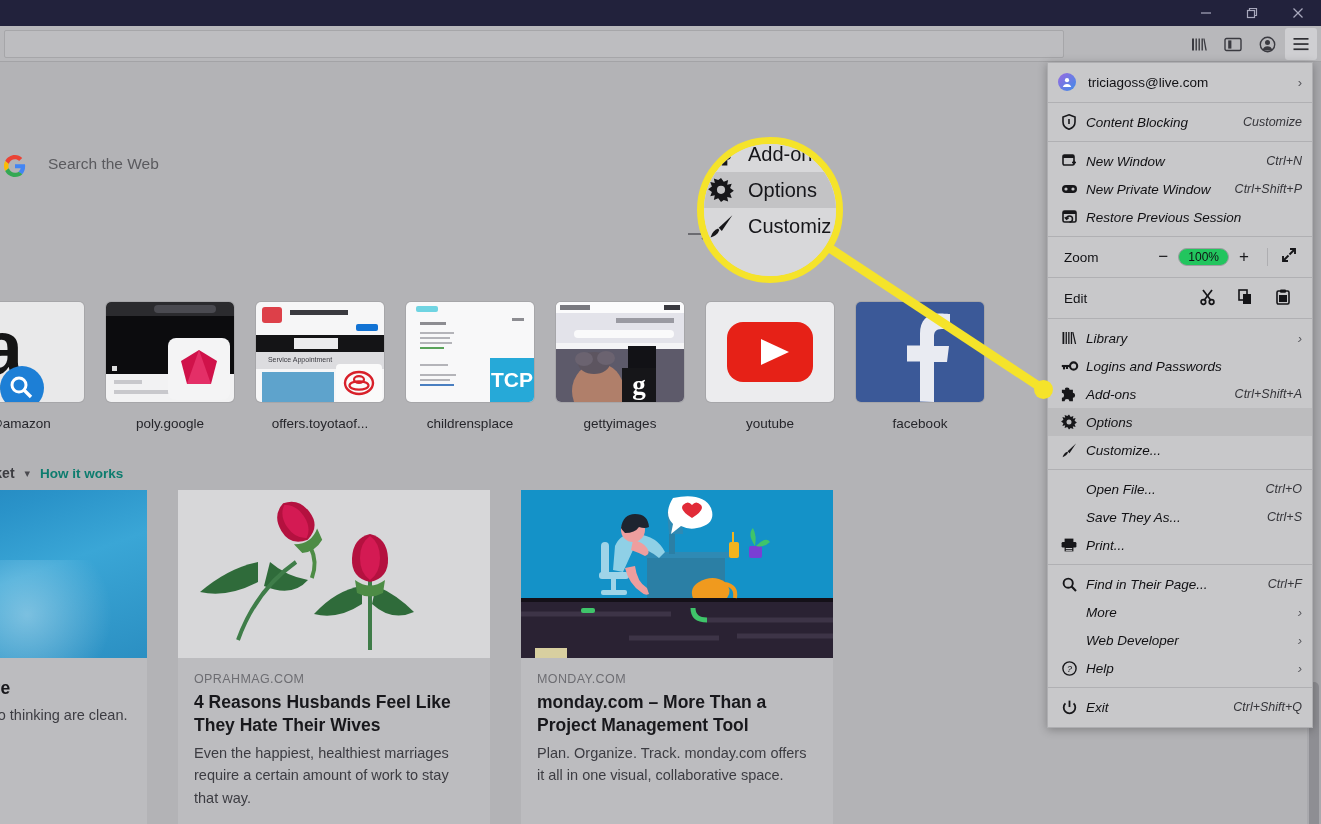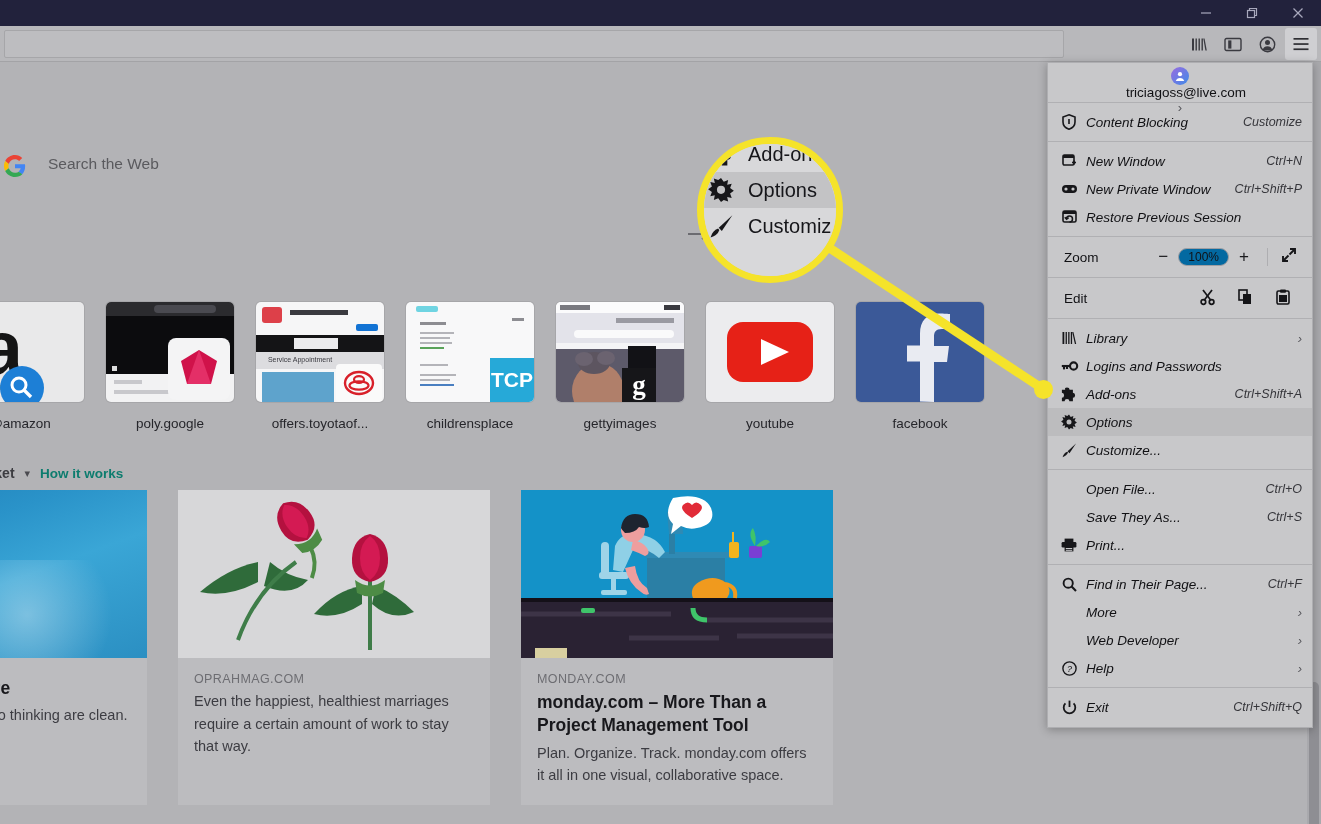--- a/index.html
+++ b/index.html
@@ -129,35 +129,35 @@
   .mi.tall { height: 28px; font-style: italic; }
   .mi.hover { background: #bcbcbe; }
   .mi-icon {
     width: 22px; flex: none; display: flex; align-items: center;
     justify-content: center; color: #17171a;
   }
   .mi-label { margin-left: 6px; flex: 1; white-space: nowrap; }
   .mi-right { color: #36363b; font-size: 12.5px; white-space: nowrap; }
   .mi-chev { color: #55555a; font-size: 13px; }
   .sep { height: 1px; background: #b0b0b3; margin: 5px 0; }
-  .account { display: flex; align-items: center; height: 30px; padding: 0 10px; flex-direction: column; }
+  .account { display: flex; align-items: center; height: 30px; padding: 0 10px; }
   .avatar {
     width: 18px; height: 18px; border-radius: 50%; flex: none;
     background: linear-gradient(135deg,#9a6ae0,#3f8ce8);
     display: flex; align-items: center; justify-content: center;
     color: #fff; font-size: 11px;
   }
   .zoomrow {
     display: flex; align-items: center; height: 30px; padding: 0 8px 0 16px;
   }
   .zoom-label { flex: 1; }
   .zoom-btn { width: 30px; text-align: center; font-size: 17px; color: #1a1a1d; }
   .zoom-pct {
     border: 1px solid #9e9ea2; border-radius: 9px; padding: 1px 9px;
-    font-size: 12px; background: #0369a1;
+    font-size: 12px; background: #22c55e;
   }
   .zoom-div { width: 1px; height: 18px; background: #aeaeb1; margin: 0 6px 0 8px; }
   .editrow {
     display: flex; align-items: center; height: 30px; padding: 0 10px 0 16px;
   }
   .edit-label { flex: 1; }
   .edit-ico { width: 38px; text-align: center; color: #141417; }
 
   
   .callout-line {
@@ -424,20 +424,21 @@
               <g transform="translate(46,42)">
                 <path d="M18 2 q17 4 18 24 q1 20 -18 24 q-19 -4 -18 -24 q1 -20 18 -24 z" fill="#b4113f"></path>
                 <path d="M18 4 q10 7 10 22 q0 15 -10 22 q-10 -7 -10 -22 q0 -15 10 -22 z" fill="#d41a53"></path>
                 <path d="M3 48 q15 11 30 0 l-2 13 q-13 7 -26 0 z" fill="#4d8c45"></path>
               </g>
             </g>
           </svg>
         </div>
         <div class="card-body">
           <div class="card-src">OPRAHMAG.COM</div>
+          <div class="card-title">4 Reasons Husbands Feel Like They Hate Their Wives</div>
           <div class="card-desc">Even the happiest, healthiest marriages require a certain amount of work to stay that way.</div>
         </div>
       </div>
 
       <div class="card">
         <div class="card-img" style="background:#1492c8">
           <svg width="312" height="168" viewBox="0 0 312 168">
             <rect width="312" height="108" fill="#1492c8"></rect>
             <rect y="108" width="312" height="60" fill="#2a2233"></rect>
             <rect x="0" y="108" width="312" height="4" fill="#141018"></rect>

